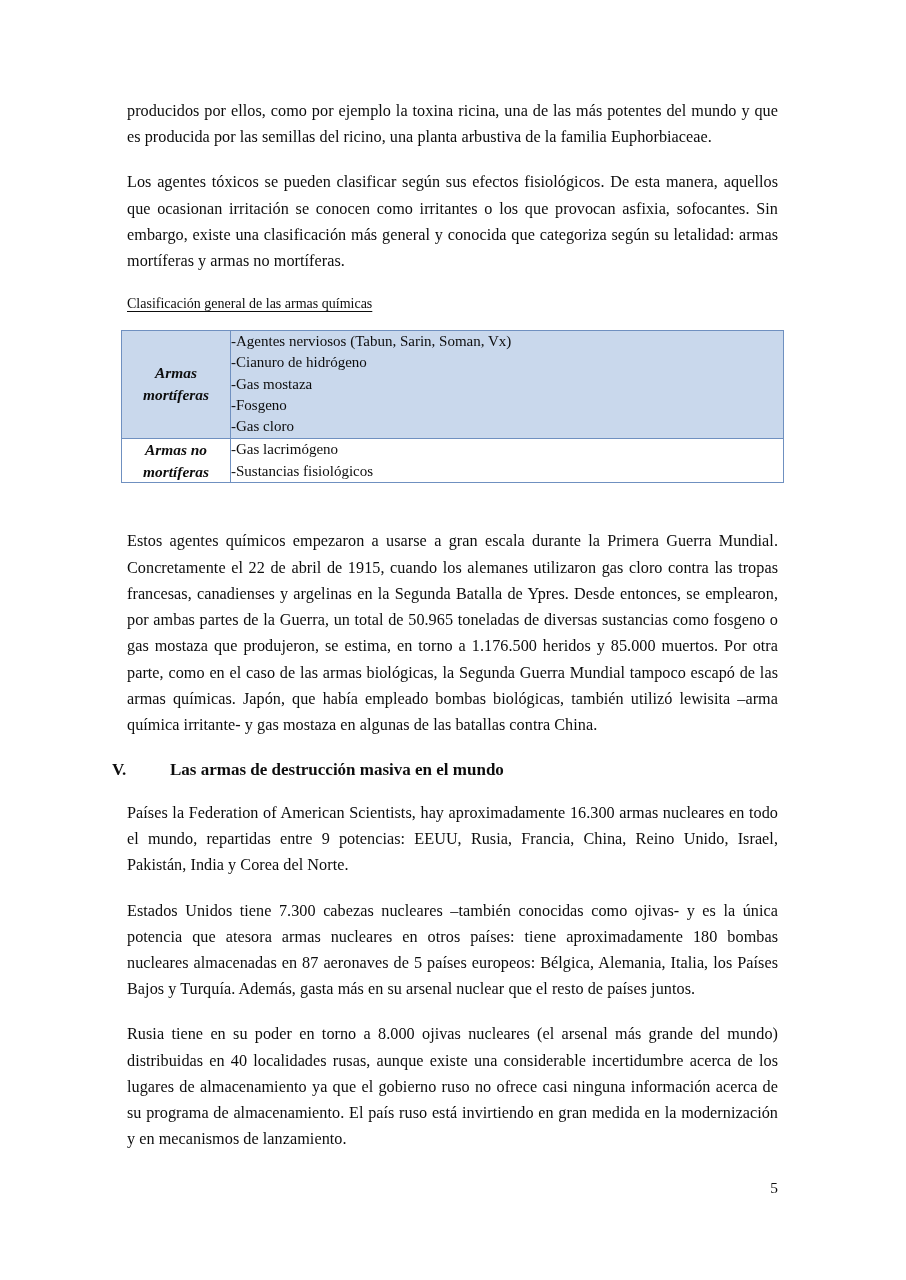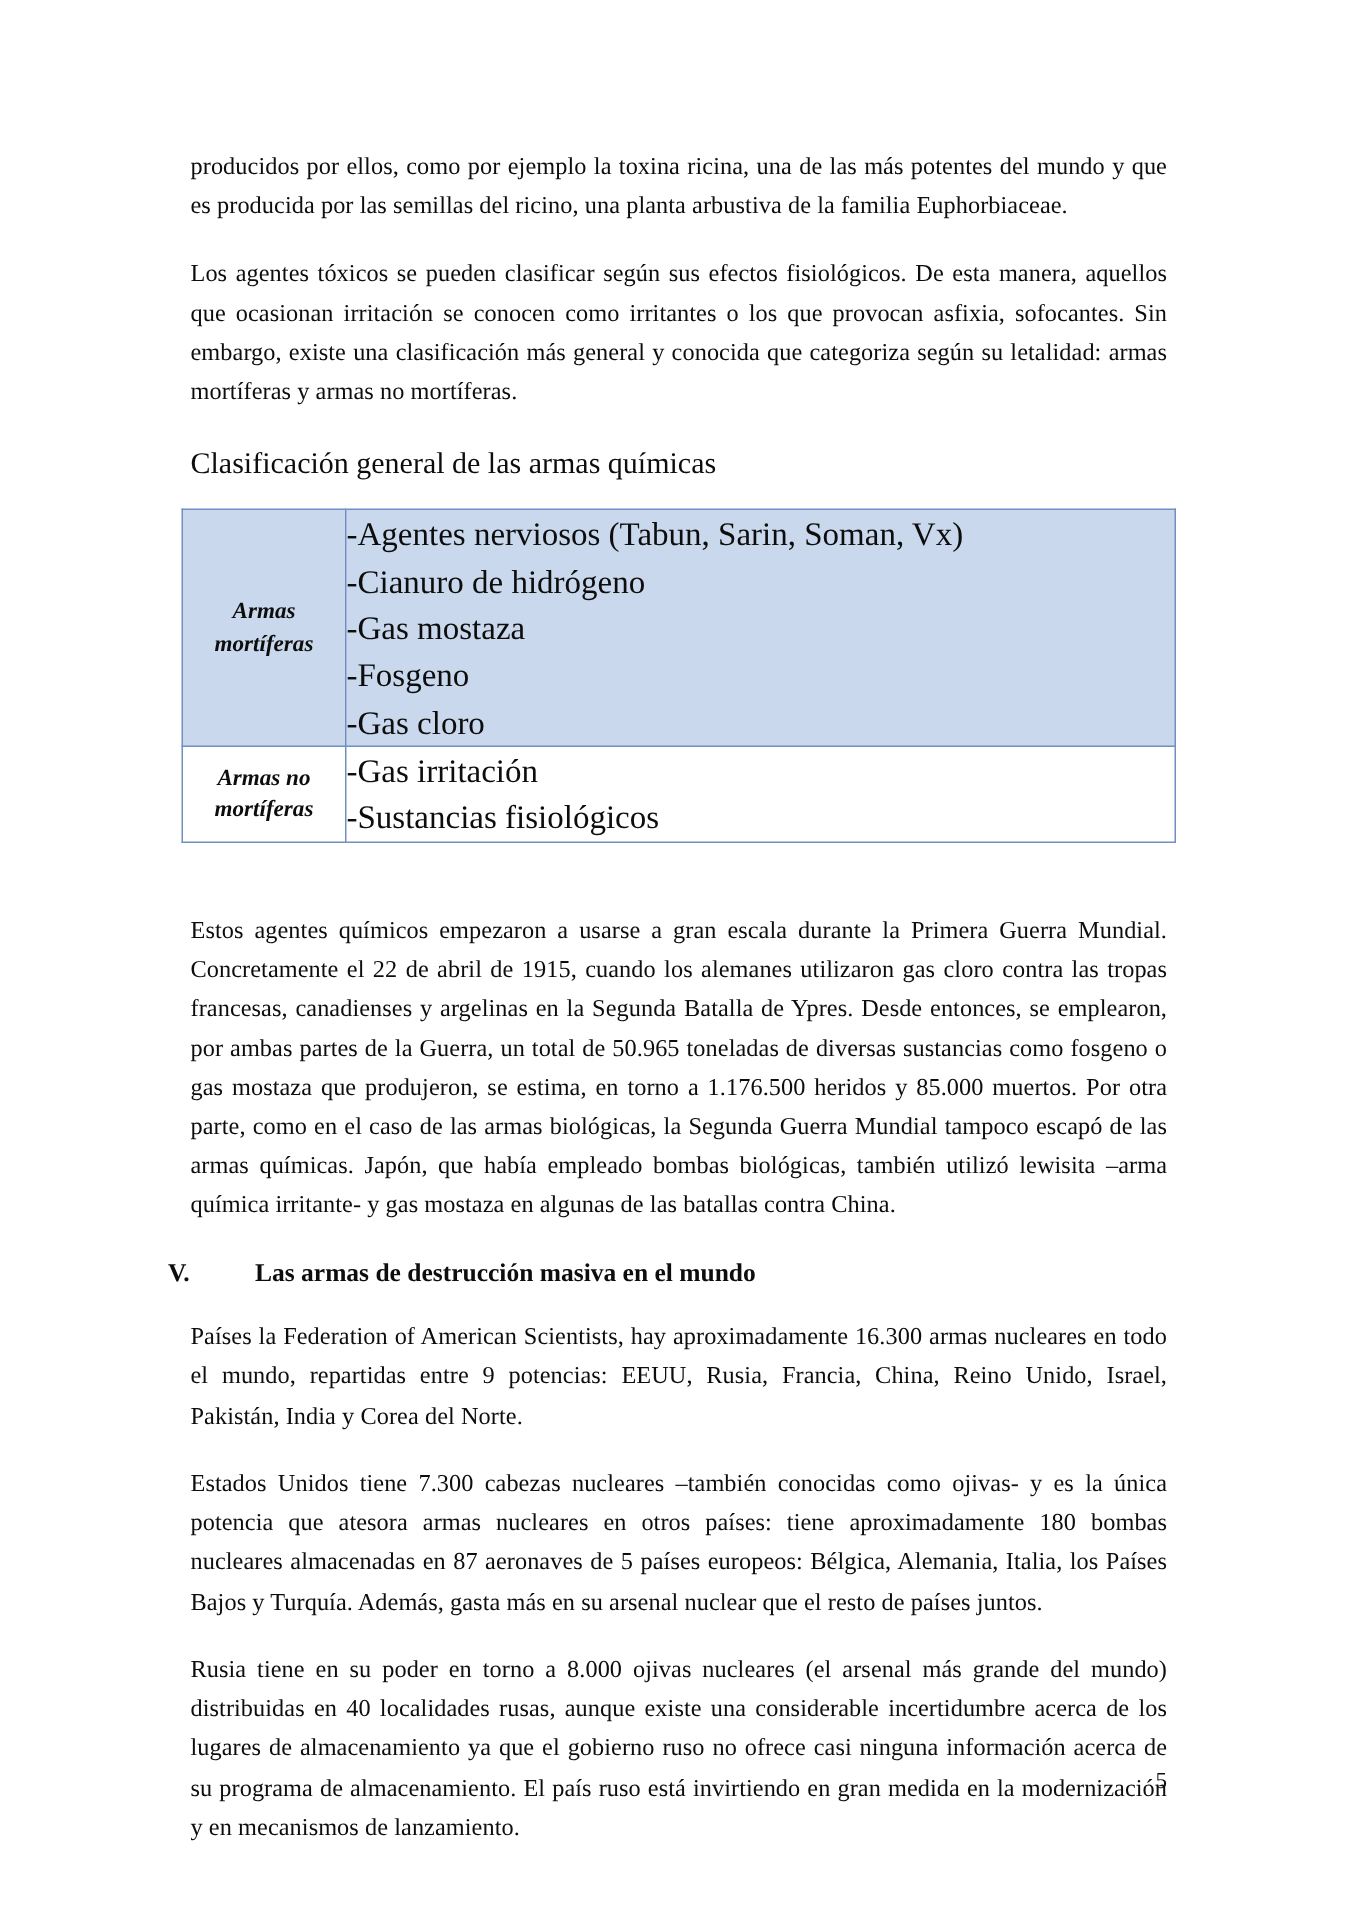--- a/index.html
+++ b/index.html
@@ -46,22 +46,23 @@
   p.body-par:last-child {
     margin-bottom: 0;
   }
 
   .em-italic {
   }
 
   
   .sub-heading {
     margin: 0 0 14px 0;
-    font-size: 20px;
+    font-size: 14px;
     line-height: 1.6;
+    text-decoration: underline;
     text-underline-offset: 3px;
     text-align: left;
   }
 
   
   .table-wrap {
     margin: 0 0 0 -6px;
     width: 663px;
   }
 
@@ -83,21 +84,21 @@
     text-align: center;
     font-weight: bold;
     font-size: 15.4px;
     line-height: 1.42;
     padding: 4px 5px;
     font-style: italic;
   }
 
   td.items-cell {
     padding: 5px 6px 6px 7px;
-    font-size: 22px;
+    font-size: 15px;
     line-height: 1.425;
     text-align: left;
   }
 
   tr.row-lethal td {
     background: #c9d8ec;
   }
 
   tr.row-nonlethal td {
     background: #ffffff;
@@ -165,21 +166,21 @@
               <span class="item-line">-Fosgeno</span>
               <span class="item-line">-Gas cloro</span>
             </td>
           </tr>
           <tr class="row-nonlethal">
             <td class="cat-cell">
               <span>Armas no</span><br>
               <span>mortíferas</span>
             </td>
             <td class="items-cell">
-              <span class="item-line">-Gas irritación</span>
+              <span class="item-line">-Gas lacrimógeno</span>
               <span class="item-line">-Sustancias fisiológicos</span>
             </td>
           </tr>
         </tbody>
       </table>
     </div>
 
     <div class="gap-after-table"></div>
 
     <p class="body-par">Estos agentes químicos empezaron a usarse a gran escala durante la Primera Guerra Mundial. Concretamente el 22 de abril de 1915, cuando los alemanes utilizaron gas cloro contra las tropas francesas, canadienses y argelinas en la Segunda Batalla de Ypres. Desde entonces, se emplearon, por ambas partes de la Guerra, un total de 50.965 toneladas de diversas sustancias como fosgeno o gas mostaza que produjeron, se estima, en torno a 1.176.500 heridos y 85.000 muertos. Por otra parte, como en el caso de las armas biológicas, la Segunda Guerra Mundial tampoco escapó de las armas químicas. Japón, que había empleado bombas biológicas, también utilizó lewisita –arma química irritante- y gas mostaza en algunas de las batallas contra China.</p>

